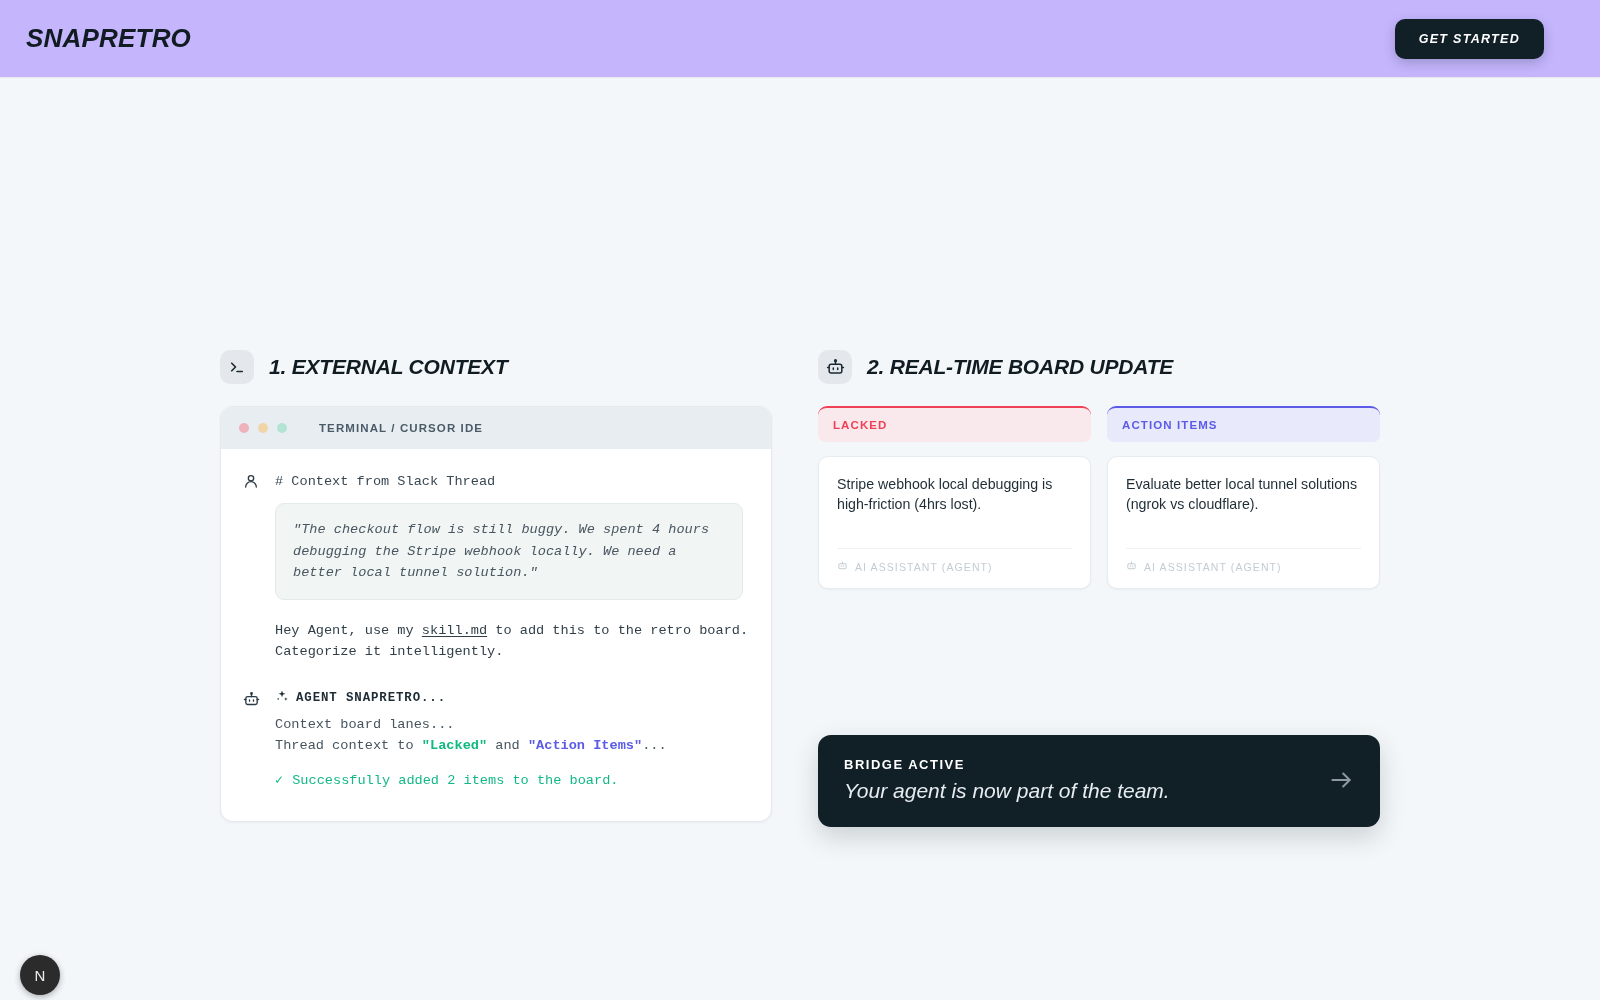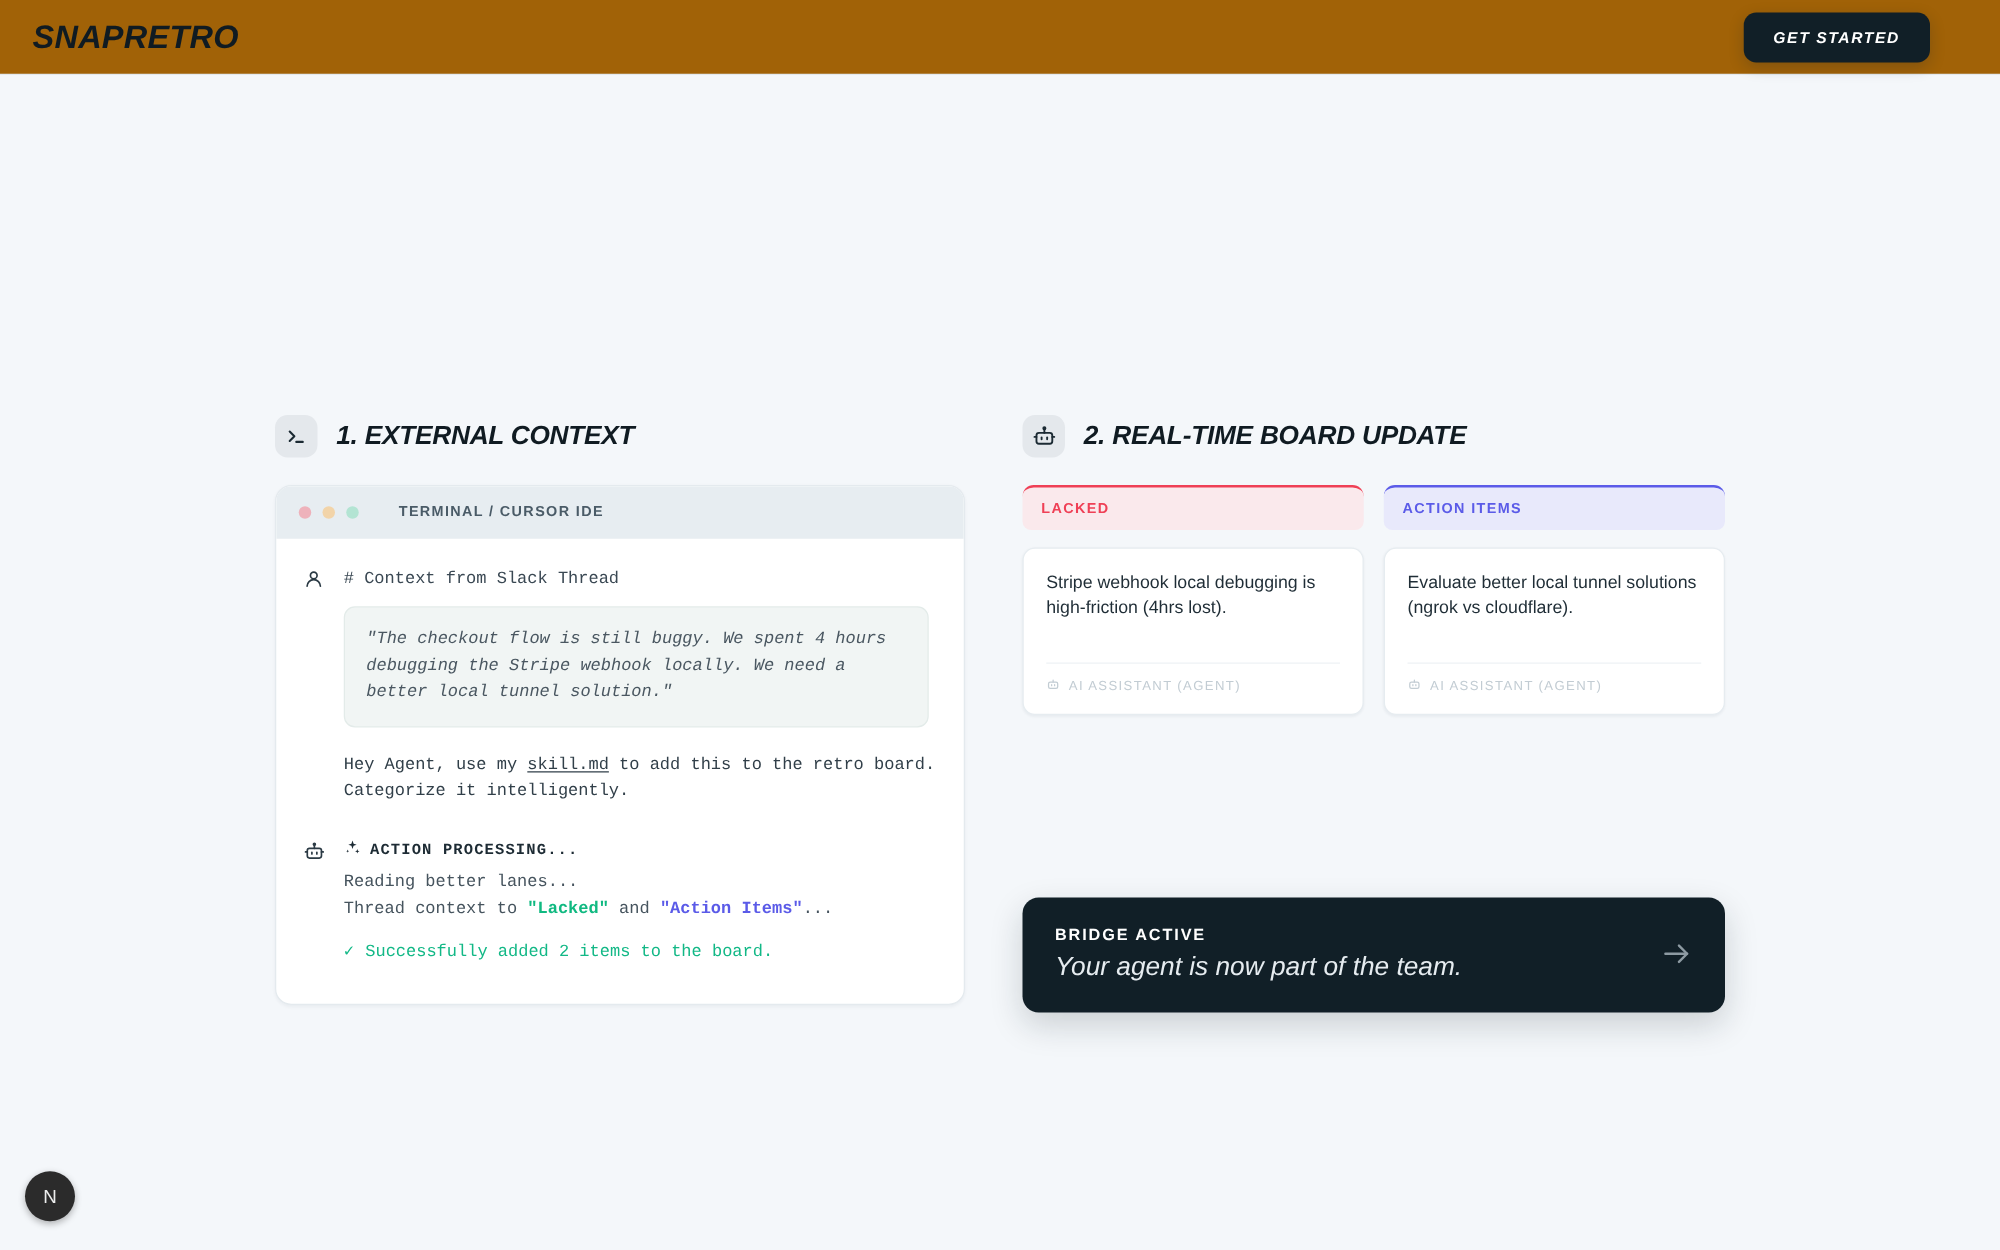--- a/index.html
+++ b/index.html
@@ -14,22 +14,22 @@
   body {
     background: #f4f7fa;
     font-family: "Liberation Sans", sans-serif;
     color: #16232b;
     -webkit-font-smoothing: antialiased;
   }
 
   
   .topbar {
     position: relative;
-    height: 60px;
-    background: #a16207;
+    height: 78px;
+    background: #c4b5fd;
     border-bottom: 1px solid #e3e9ee;
     display: flex;
     align-items: center;
     justify-content: space-between;
     padding: 0 56px 0 26px;
   }
   .brand {
     font-size: 26px;
     font-weight: 700;
     font-style: italic;
@@ -322,23 +322,23 @@
             </div>
             <div class="row-main">
               <div class="agent-head">
                 <span>
                   <svg width="14" height="14" viewBox="0 0 24 24" fill="currentColor">
                     <path d="M12 2.5l1.5 4.2 4.2 1.5-4.2 1.5L12 14l-1.5-4.3L6.3 8.2l4.2-1.5z"></path>
                     <path d="M18.6 14.2l.8 2.2 2.2.8-2.2.8-.8 2.2-.8-2.2-2.2-.8 2.2-.8z"></path>
                     <path d="M5.4 14.8l.6 1.6 1.6.6-1.6.6-.6 1.6-.6-1.6L3.2 17l1.6-.6z"></path>
                   </svg>
                 </span>
-                <span>ACTION PROCESSING...</span>
+                <span>AGENT SNAPRETRO...</span>
               </div>
-              <div class="mono log">Reading better lanes...</div>
+              <div class="mono log">Context board lanes...</div>
               <div class="mono log"><span>Thread context to </span><span class="tag-green">"Lacked"</span><span> and </span><span class="tag-indigo">"Action Items"</span><span>...</span></div>
               <div class="mono success">
                 <span>✓</span>
                 <span>Successfully added 2 items to the board.</span>
               </div>
             </div>
           </div>
 
         </div>
       </div>

